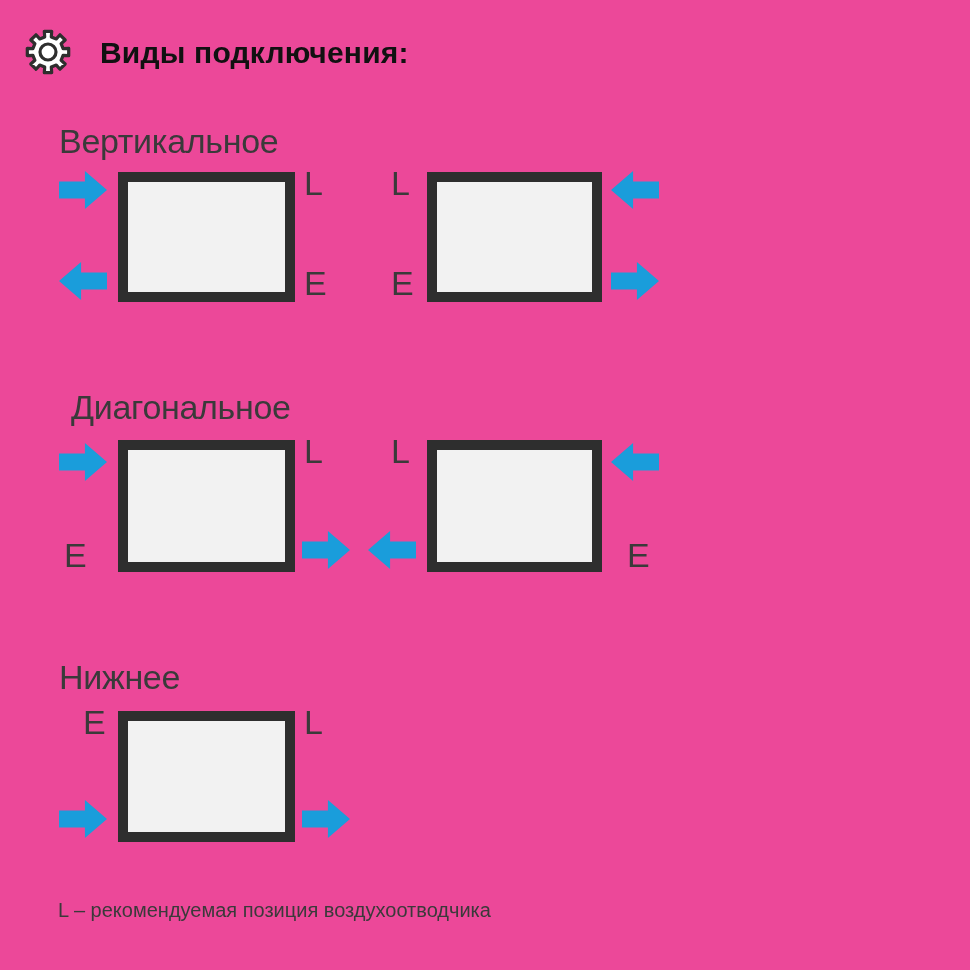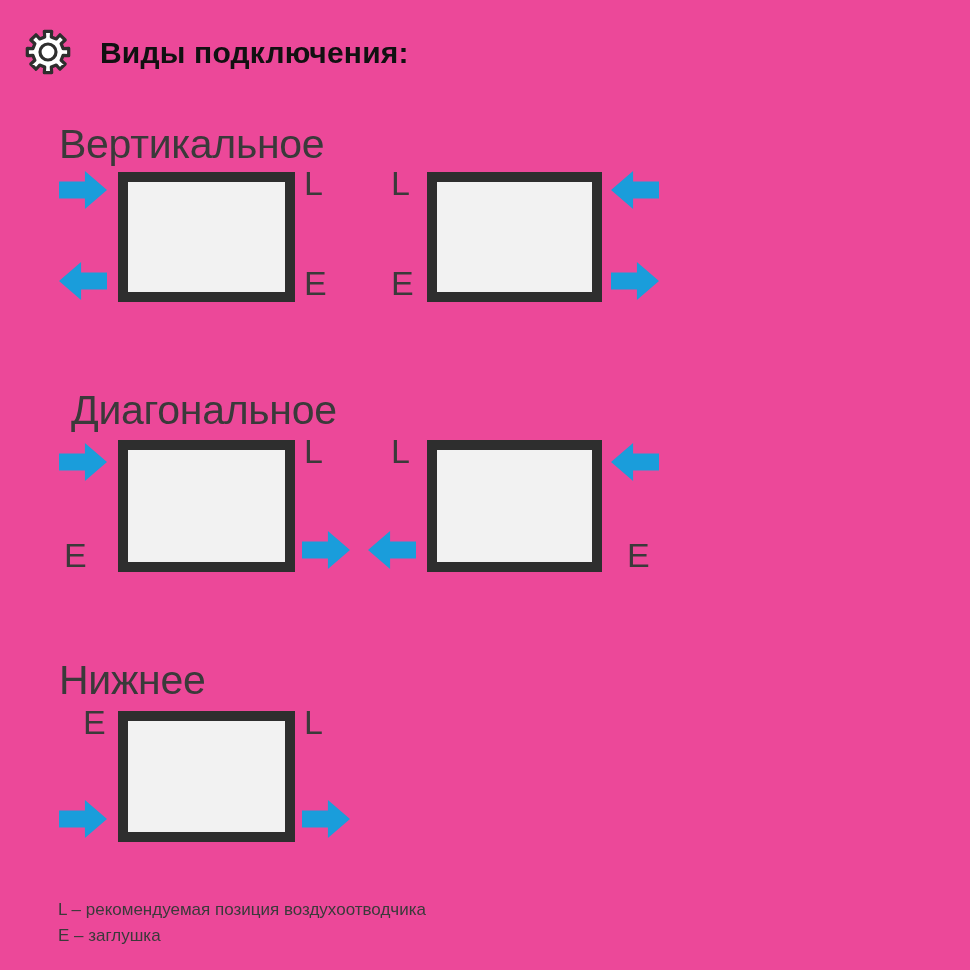--- a/index.html
+++ b/index.html
@@ -15,36 +15,36 @@
     position:relative; width:970px; height:970px; background:#ec4899;
     font-family:"Liberation Sans","DejaVu Sans",sans-serif; overflow:hidden;
   }
   .gear { position:absolute; left:24px; top:28px; width:48px; height:48px; }
   .gear svg { display:block; width:100%; height:100%; }
   .header-title {
     position:absolute; left:100px; top:36px; font-size:30px; font-weight:700;
     line-height:1.1; color:var(--heading-text); letter-spacing:0.2px;
   }
   .sec-title {
-    position:absolute; font-size:41px; font-weight:400; line-height:1;
+    position:absolute; font-size:34px; font-weight:400; line-height:1;
     color:var(--body-text); letter-spacing:-0.3px;
   }
   .radiator {
     position:absolute; box-sizing:border-box;
     background:var(--radiator-fill); border:10px solid var(--outline-dark);
   }
   .lbl {
     position:absolute; font-size:34px; line-height:1; color:var(--body-text);
     font-weight:400;
   }
   .arrow { position:absolute; width:48px; height:38px; }
   .arrow svg { display:block; width:100%; height:100%; }
   .arrow polygon { fill:var(--accent-blue); }
   .legend {
-    position:absolute; left:58px; top:897px; font-size:17px; line-height:26px;
+    position:absolute; left:58px; top:897px; font-size:20px; line-height:26px;
     color:var(--body-text);
   }
 </style>
 </head>
 <body>
 
 <div class="page">
 
   <span class="gear">
     <svg viewBox="0 0 48 48" aria-hidden="true">
@@ -125,16 +125,15 @@
       </svg>
   </span>
   <span class="arrow" style="left:302px; top:800px;">
     <svg viewBox="0 0 50 40" preserveAspectRatio="none">
         <polygon points="0,11 27,11 27,0 50,20 27,40 27,29 0,29"></polygon>
       </svg>
   </span>
 
   <div class="legend">
     <div>L – рекомендуемая позиция воздухоотводчика</div>
-    <div>E – заглушка</div>
   </div>
 
 </div>
 
 </body></html>

